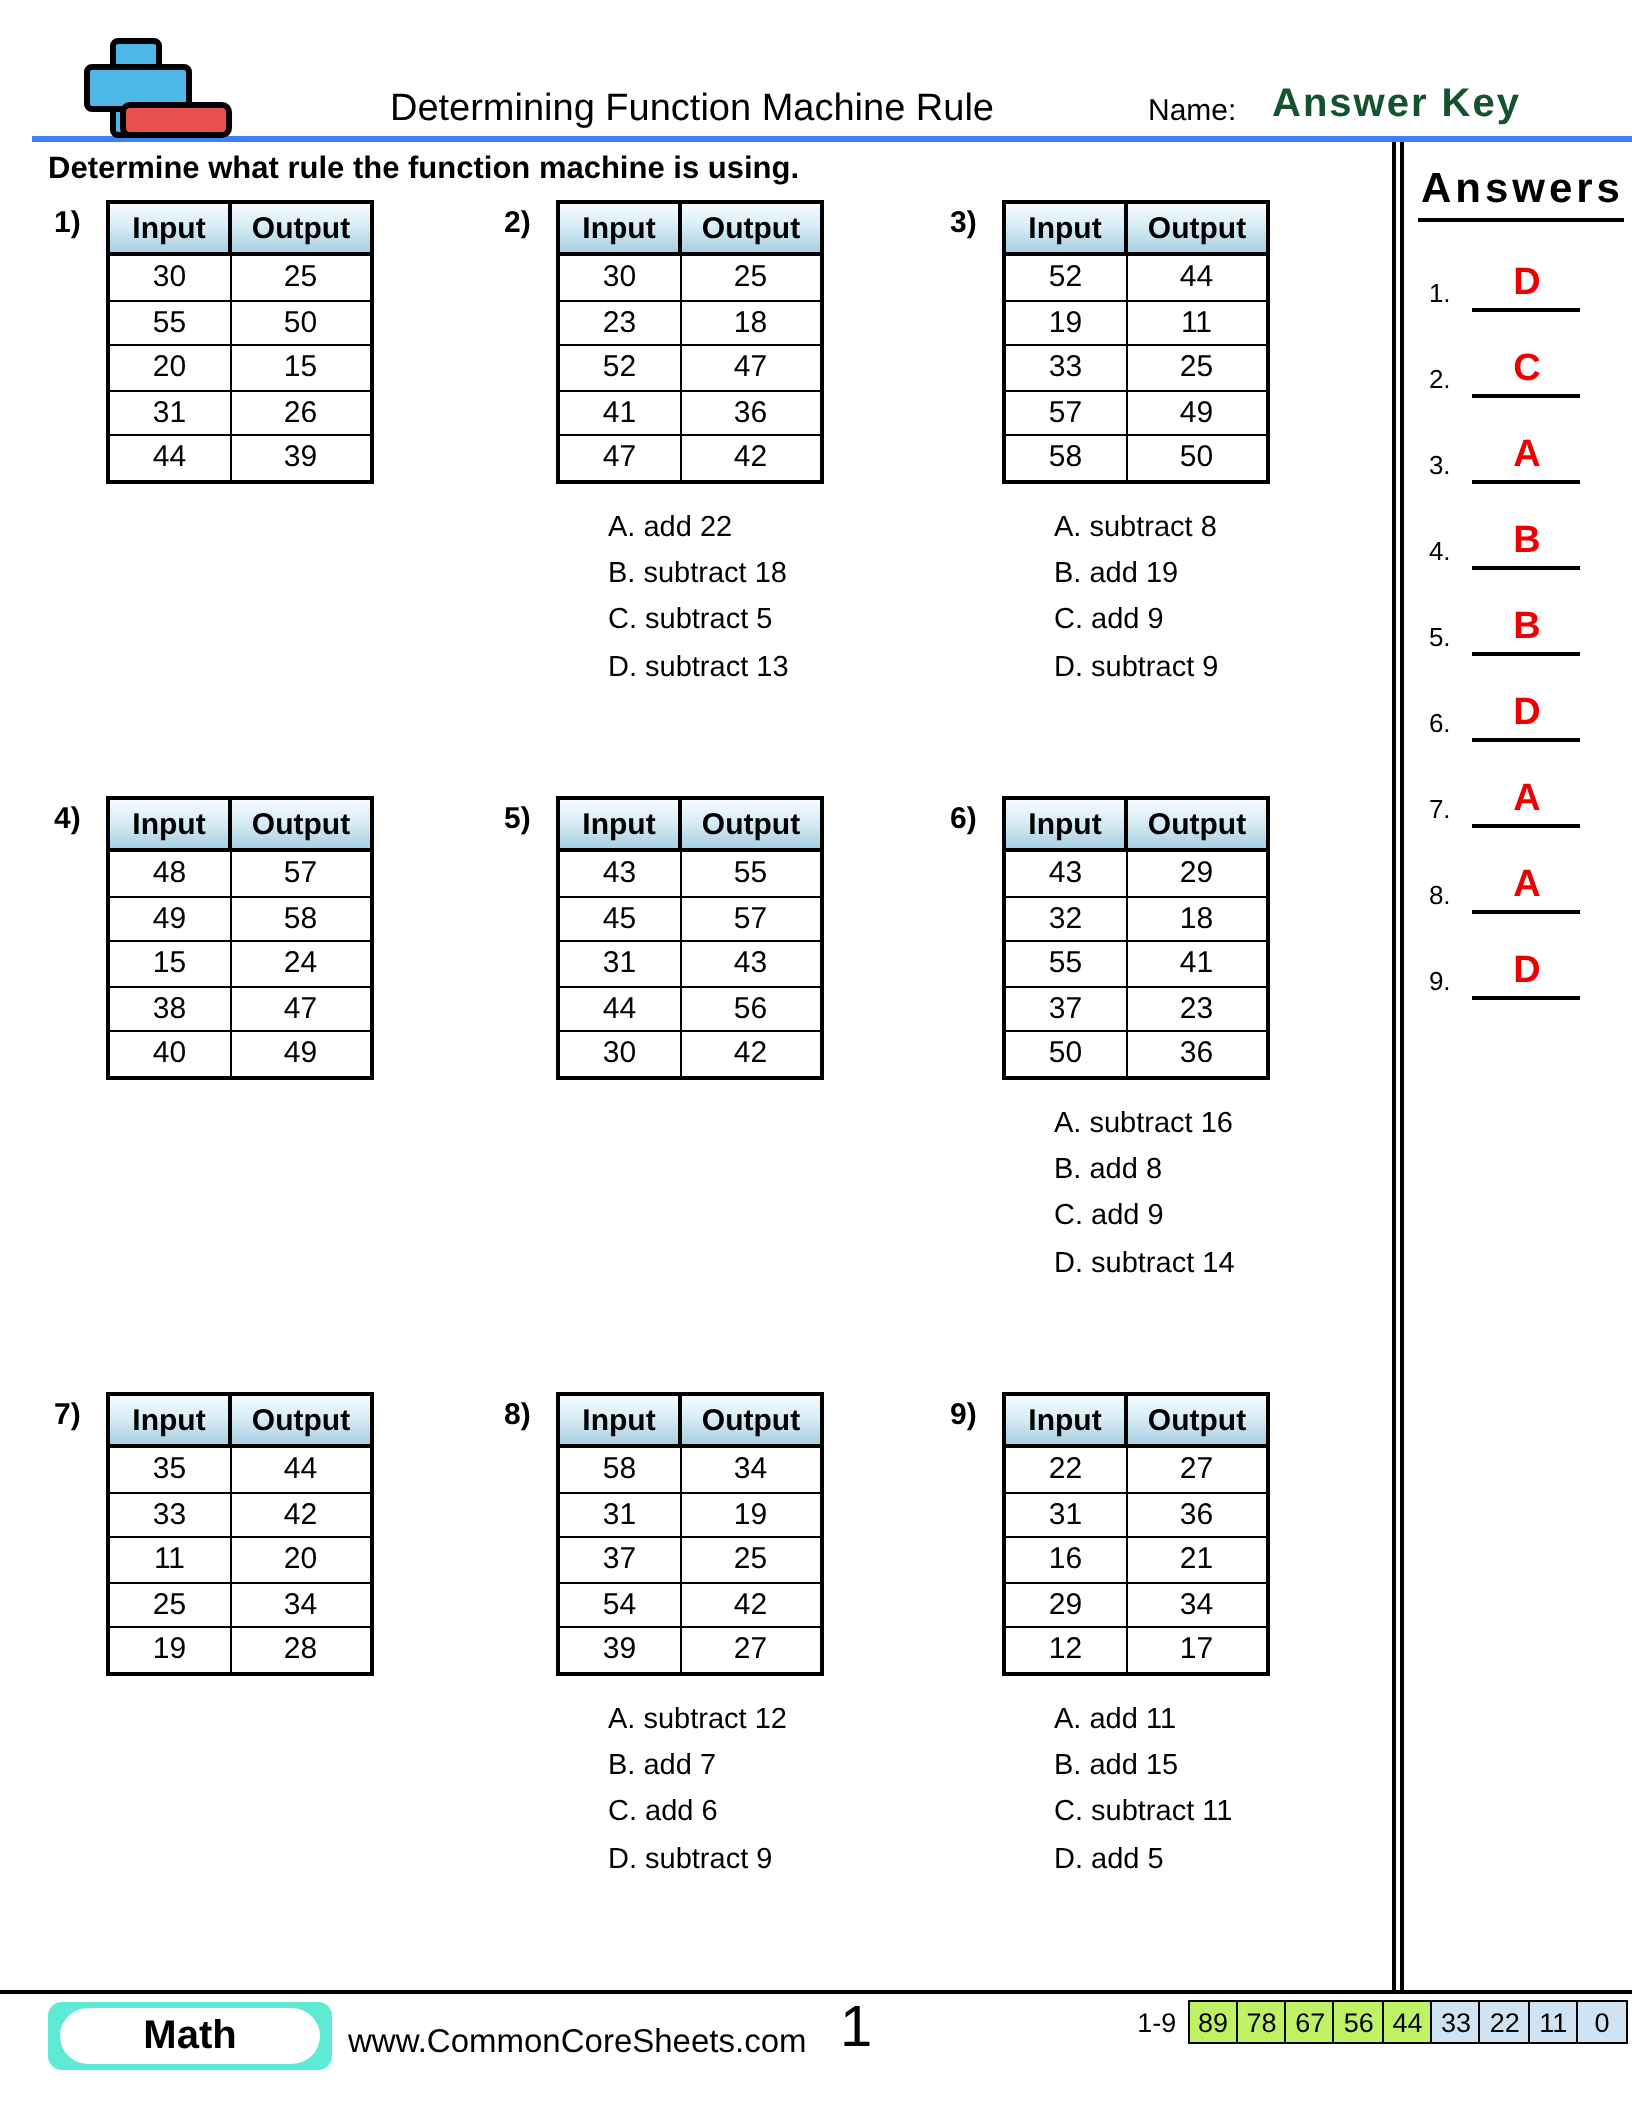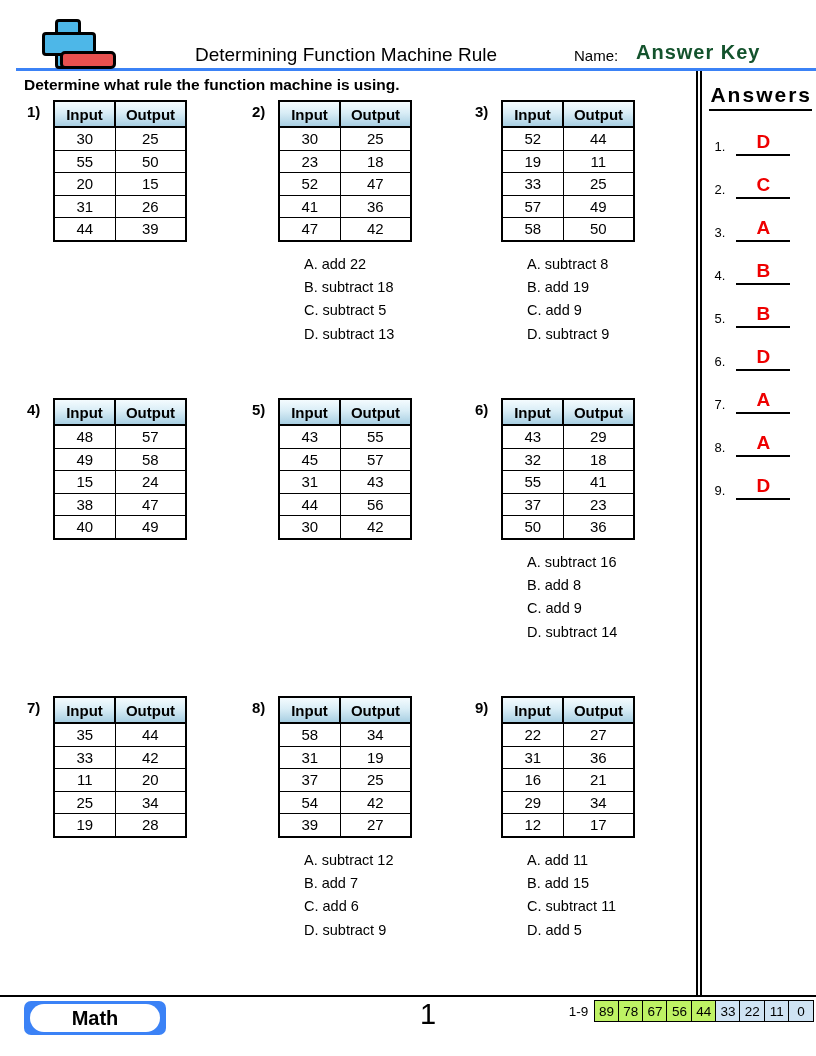--- a/index.html
+++ b/index.html
@@ -44,21 +44,21 @@
   .answers-col { flex:1; border-left:6px double #000; padding:12px 4px 0 7px; box-sizing:border-box; }
   .answers-title { font-size:21px; font-weight:700; letter-spacing:2px; border-bottom:2.5px solid #000; padding:0 0 2px 1px; }
   .answers-list { margin-top:2px; }
   .ans-item { height:43px; display:flex; align-items:flex-end; padding-left:5px; }
   .ans-num { font-size:13px; padding-bottom:2px; width:18px; }
   .ans-line { width:54px; border-bottom:2px solid #000; text-align:center; margin-left:4px; }
   .ans-letter { color:#ee0000; font-weight:700; font-size:19px; line-height:1.1; display:inline-block; padding-bottom:1px; }
 
   
   .footer { position:absolute; left:0; right:0; top:995px; height:61px; border-top:2.5px solid #000; }
-  .math-badge { position:absolute; left:24px; top:4px; width:142px; height:34px; background:#3b82f6; border-radius:7px; }
+  .math-badge { position:absolute; left:24px; top:4px; width:142px; height:34px; background:#5eead4; border-radius:7px; }
   .math-pill { position:absolute; left:6px; right:6px; top:3px; bottom:3px; background:#fff; border-radius:17px;
     display:flex; align-items:center; justify-content:center; font-weight:700; font-size:20px; }
   .site-url { position:absolute; left:174px; top:15px; font-size:16.5px; }
   .page-num { position:absolute; left:420px; top:1px; font-size:29px; }
   .score-strip { position:absolute; right:2px; top:3px; display:flex; align-items:center;margin-left:36px; }
   .range-label { font-size:13.5px; margin-right:7px; }
   .score-box { width:24px; height:20px; border:1.7px solid #000; margin-left:-1.7px;
     display:flex; align-items:center; justify-content:center; font-size:13.5px; background:#bef264; }
   .score-box.hl { background:#cfe3f3; }
 </style>
@@ -478,20 +478,21 @@
             <span class="ans-line"><span class="ans-letter">D</span></span>
           </div>
         </div>
     </aside>
   </div>
 
   <div class="footer">
     <div class="math-badge">
       <div class="math-pill">Math</div>
     </div>
+    <div class="site-url">www.CommonCoreSheets.com</div>
     <div class="page-num">1</div>
     <div class="score-strip">
       <span class="range-label">1-9</span>
     <div class="score-box">89</div>
         <div class="score-box">78</div>
         <div class="score-box">67</div>
         <div class="score-box">56</div>
         <div class="score-box">44</div>
         <div class="score-box hl">33</div>
         <div class="score-box hl">22</div>

